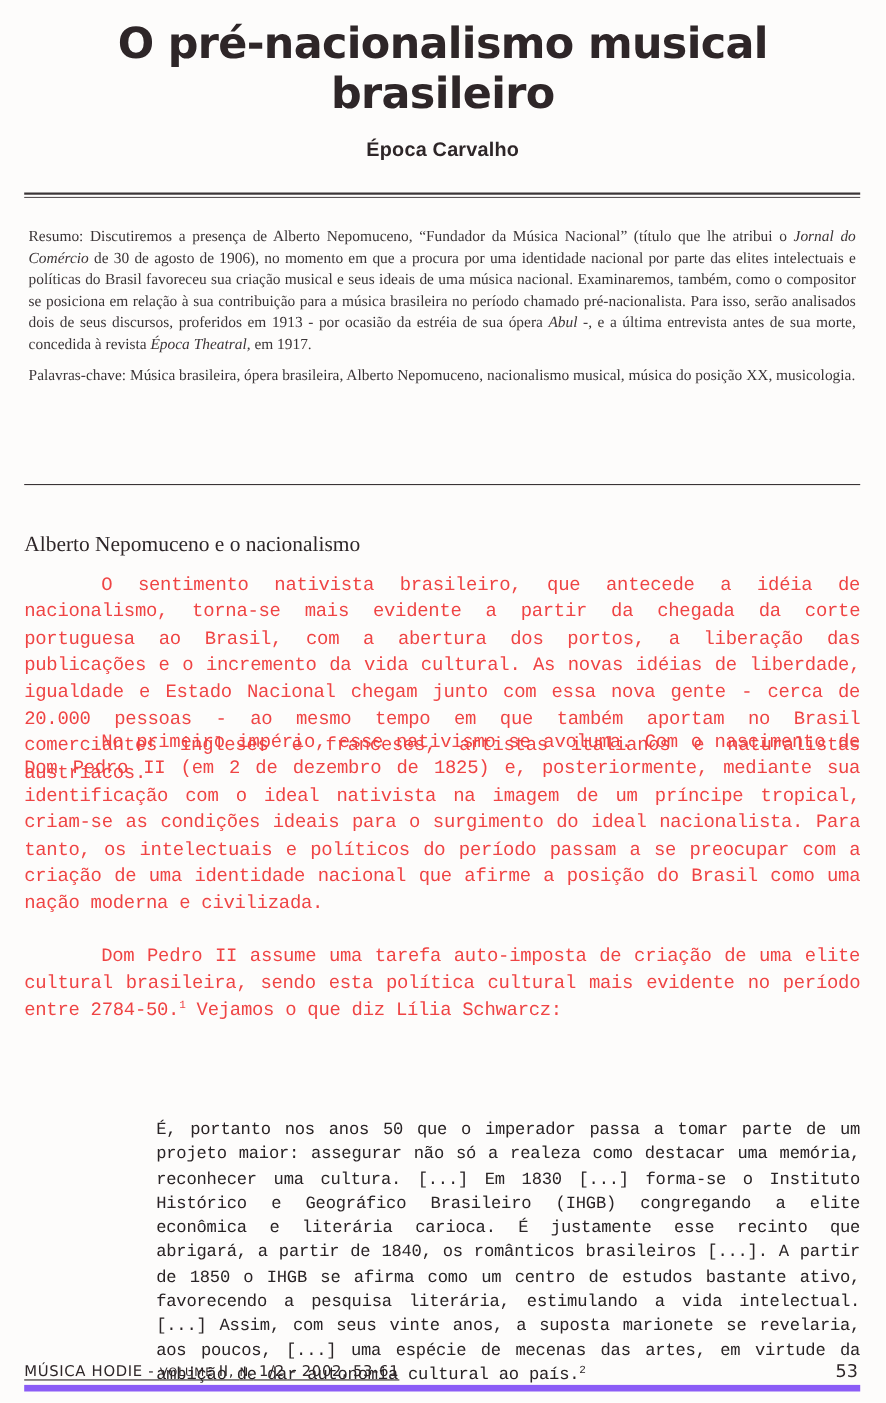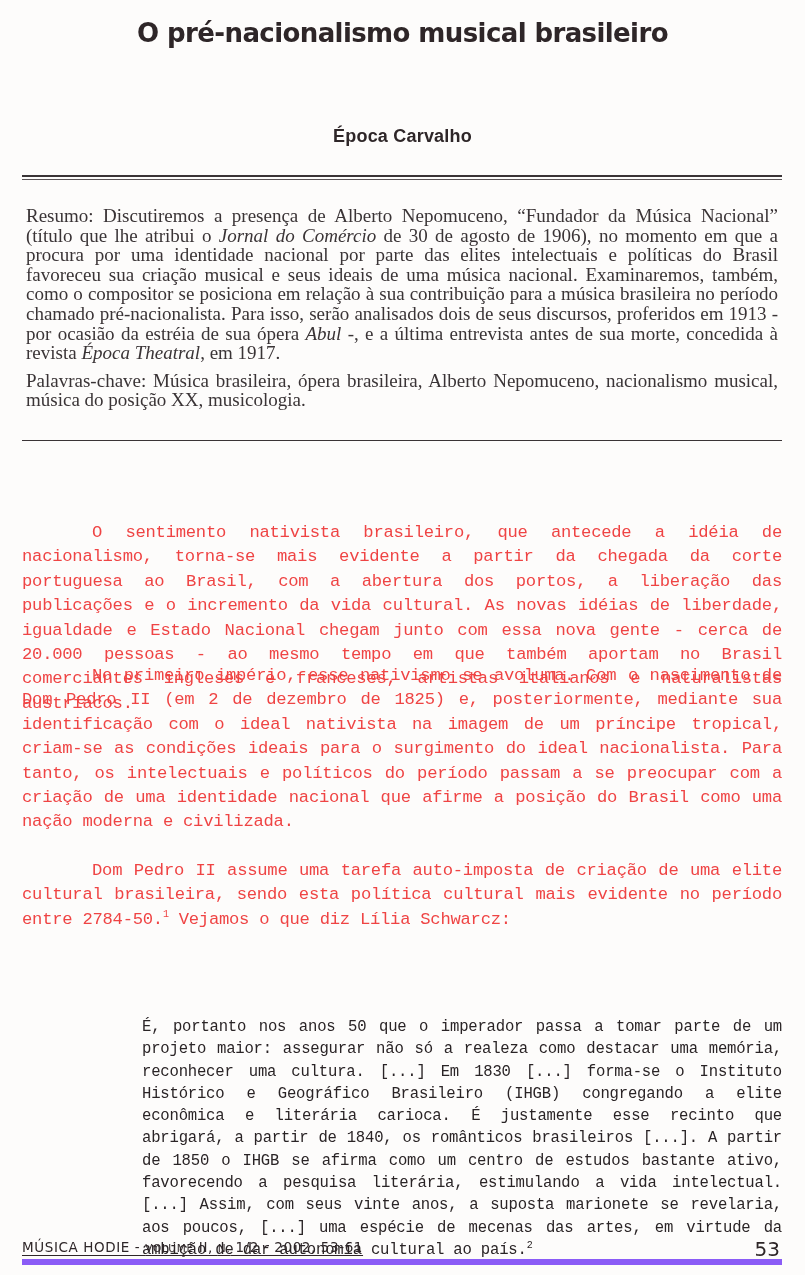--- a/index.html
+++ b/index.html
@@ -19,21 +19,21 @@
       position: absolute;
       left: 0; top: 0;
       width: 805px; height: 1275px;
     }
     .title {
       position: absolute;
       left: 0; width: 805px;
       text-align: center;
       font-family: "DejaVu Sans", sans-serif;
       font-weight: bold;
-      font-size: 26px;
+      font-size: 39px;
       letter-spacing: -0.6px;
       color: #2e2628;
       margin: 0;
     }
     .title.l1 { top: 18px; }
     .title.l2 { top: 70px; }
     .author {
       position: absolute;
       top: 126px; left: 0; width: 805px;
       text-align: center;
@@ -50,21 +50,21 @@
       height: 5px;
       border-top: 2px solid #3a3436;
       border-bottom: 1px solid #5a5456;
       box-sizing: border-box;
     }
     .abstract {
       position: absolute;
       left: 26px; width: 752px;
       top: 206px;
       font-family: "Liberation Serif", serif;
-      font-size: 19px;
+      font-size: 14px;
       line-height: 19.6px;
       text-align: justify;
       color: #3a3436;
     }
     .abstract p { margin: 0; }
     .abstract p.kw { margin-top: 8px; }
     .rule-single {
       position: absolute;
       left: 22px; width: 760px;
       top: 440px;
@@ -131,40 +131,41 @@
       text-decoration: underline;
       text-underline-offset: 3px;
     }
     .footer .journal .sc {
       font-size: 10.5px;
       letter-spacing: 0.8px;
     }
     .footer .pageno {
       position: absolute;
       right: 2px; top: 0px;
-      font-size: 20px;
+      font-size: 16px;
     }
   </style>
 </head>
 <body>
 
 <div class="page">
 
   <h1 class="title l1">O pré-nacionalismo musical brasileiro</h1>
   <div class="author">Época Carvalho</div>
 
   <div class="rule-double"></div>
 
   <div class="abstract">
     <p><span>Resumo: Discutiremos a presença de Alberto Nepomuceno, “Fundador da Música Nacional” (título que lhe atribui o </span><i>Jornal do Comércio</i><span> de 30 de agosto de 1906), no momento em que a procura por uma identidade nacional por parte das elites intelectuais e políticas do Brasil favoreceu sua criação musical e seus ideais de uma música nacional. Examinaremos, também, como o compositor se posiciona em relação à sua contribuição para a música brasileira no período chamado pré-nacionalista. Para isso, serão analisados dois de seus discursos, proferidos em 1913 - por ocasião da estréia de sua ópera </span><i>Abul</i><span> -, e a última entrevista antes de sua morte, concedida à revista </span><i>Época Theatral</i><span>, em 1917.</span></p>
     <p class="kw">Palavras-chave: Música brasileira, ópera brasileira, Alberto Nepomuceno, nacionalismo musical, música do posição XX, musicologia.</p>
   </div>
 
   <div class="rule-single"></div>
 
+  <h2 class="section-heading">Alberto Nepomuceno e o nacionalismo</h2>
 
   <div class="body-text p1">
     <p>O sentimento nativista brasileiro, que antecede a idéia de nacionalismo, torna-se mais evidente a partir da chegada da corte portuguesa ao Brasil, com a abertura dos portos, a liberação das publicações e o incremento da vida cultural. As novas idéias de liberdade, igualdade e Estado Nacional chegam junto com essa nova gente - cerca de 20.000 pessoas - ao mesmo tempo em que também aportam no Brasil comerciantes ingleses e franceses, artistas italianos e naturalistas austríacos.</p>
   </div>
 
   <div class="body-text p2">
     <p>No primeiro império, esse nativismo se avoluma. Com o nascimento de Dom Pedro II (em 2 de dezembro de 1825) e, posteriormente, mediante sua identificação com o ideal nativista na imagem de um príncipe tropical, criam-se as condições ideais para o surgimento do ideal nacionalista. Para tanto, os intelectuais e políticos do período passam a se preocupar com a criação de uma identidade nacional que afirme a posição do Brasil como uma nação moderna e civilizada.</p>
   </div>
 
   <div class="body-text p3">

